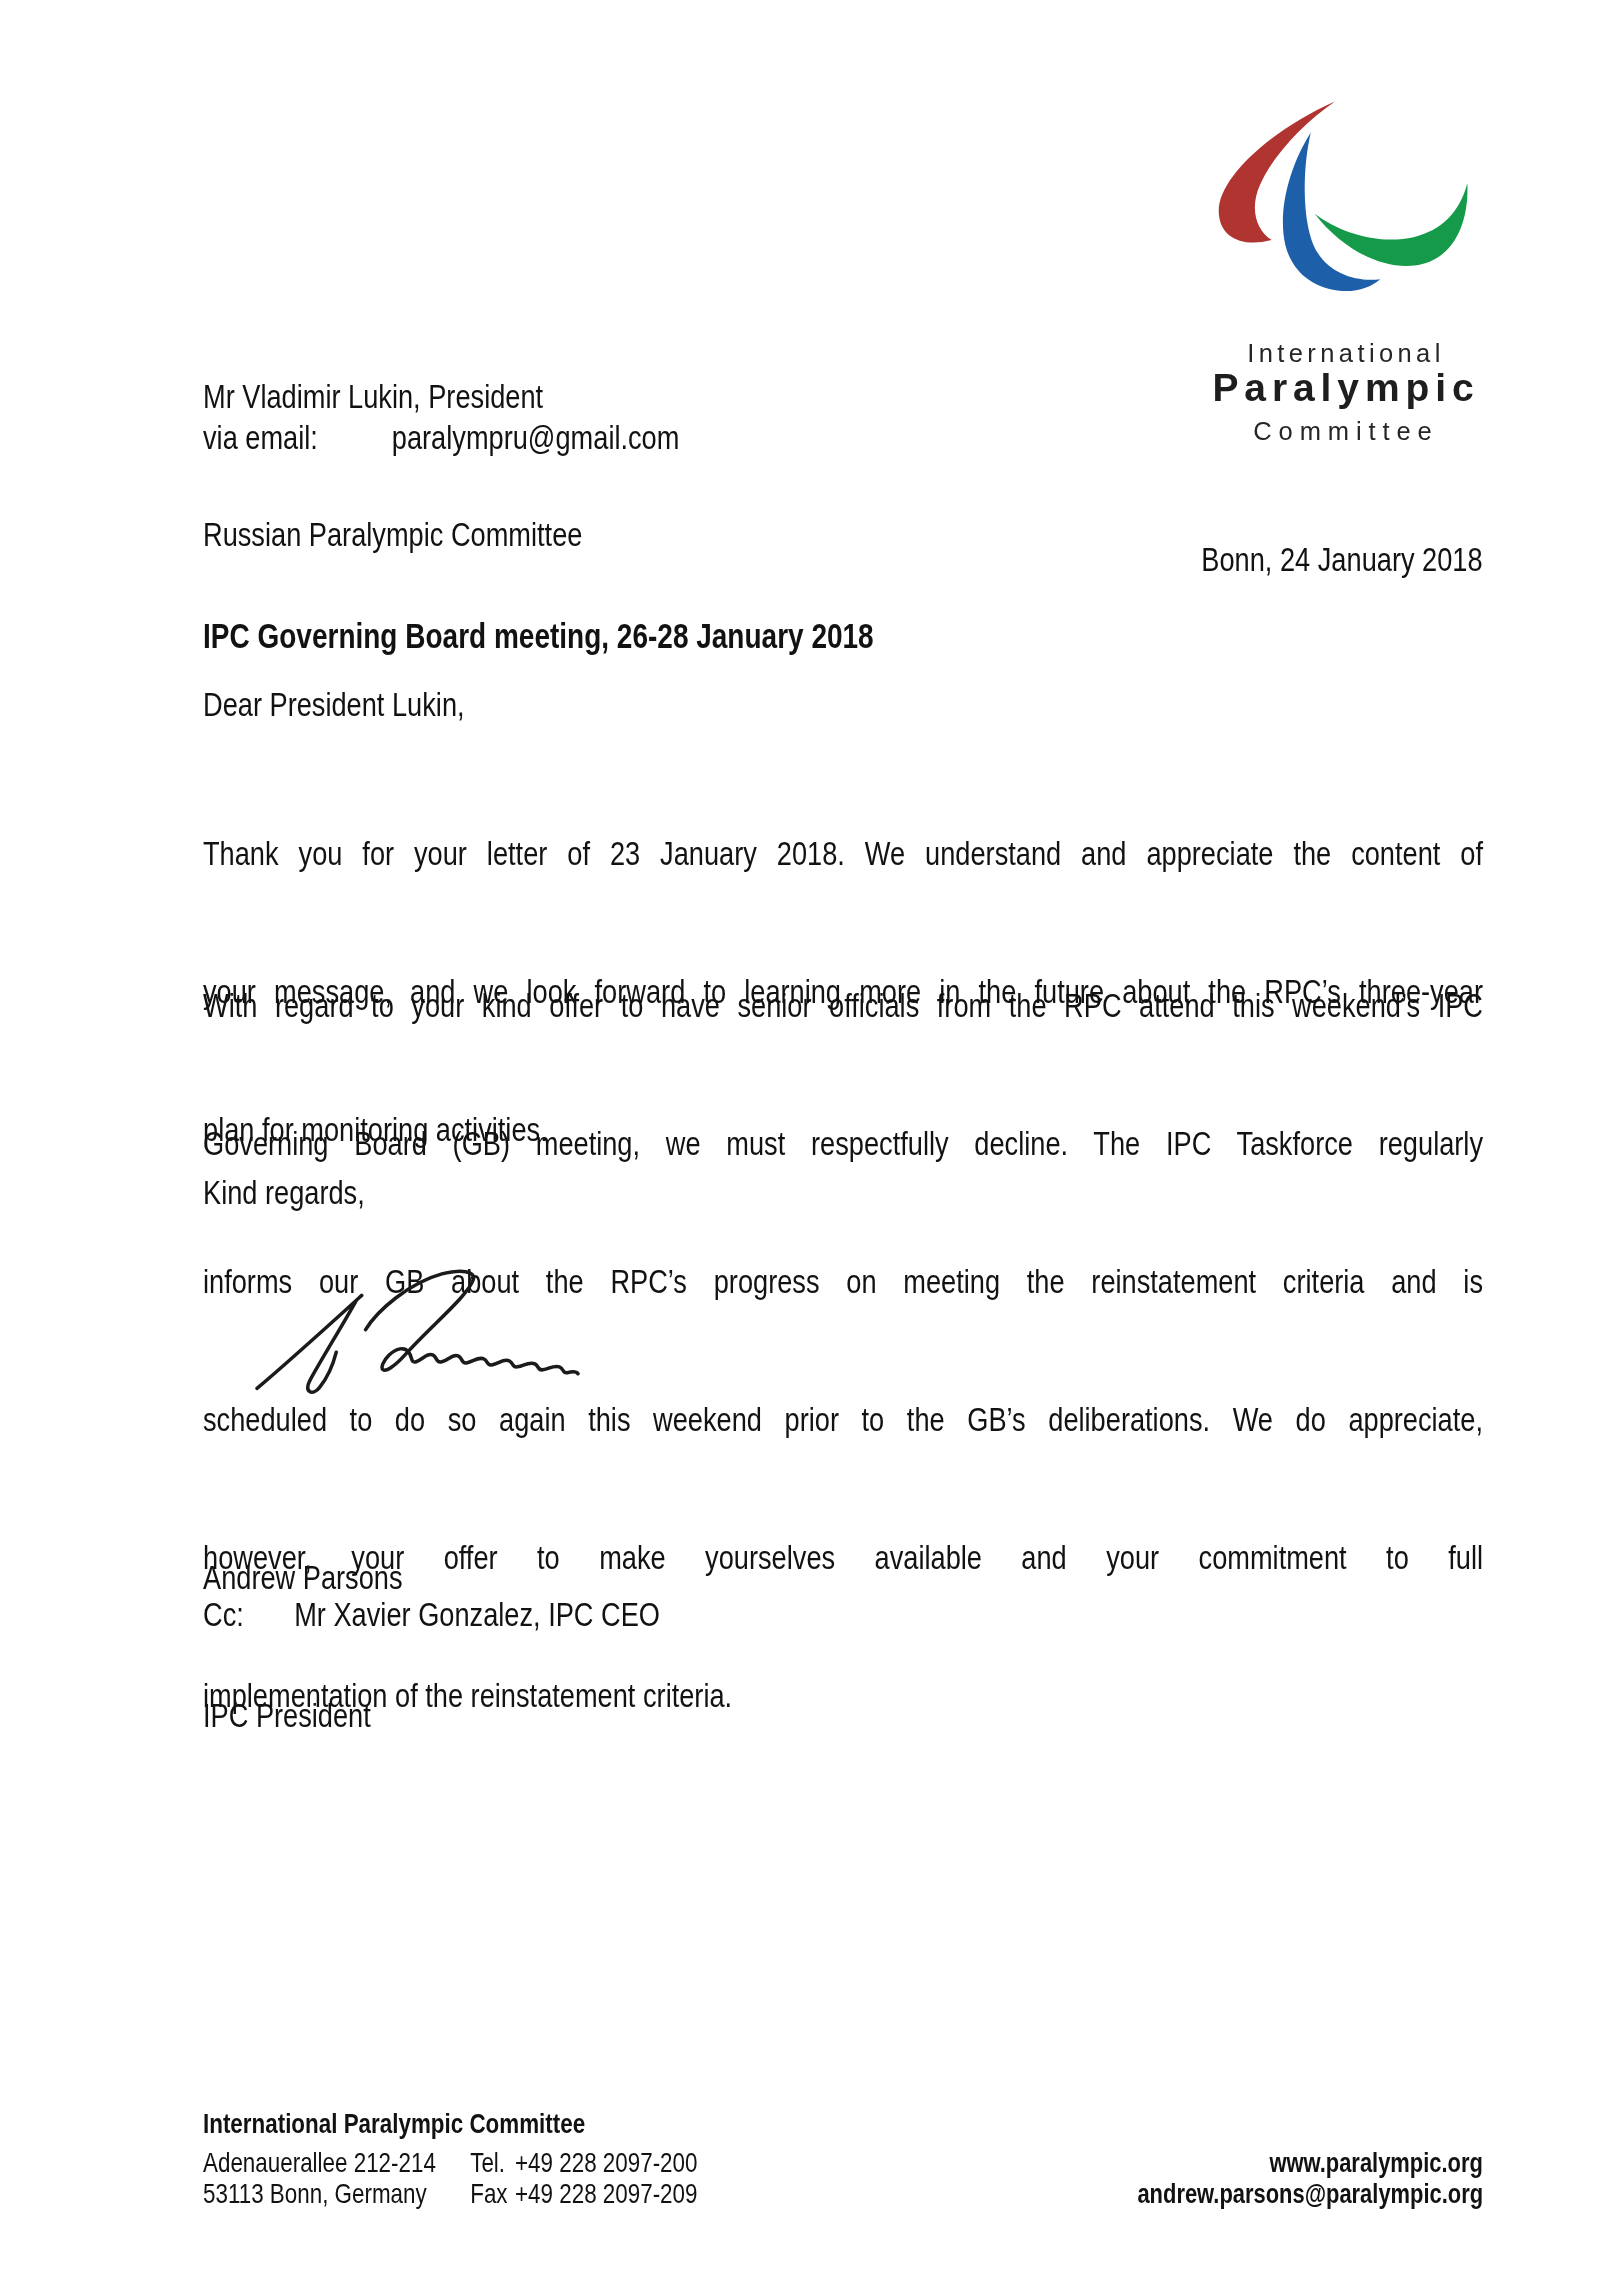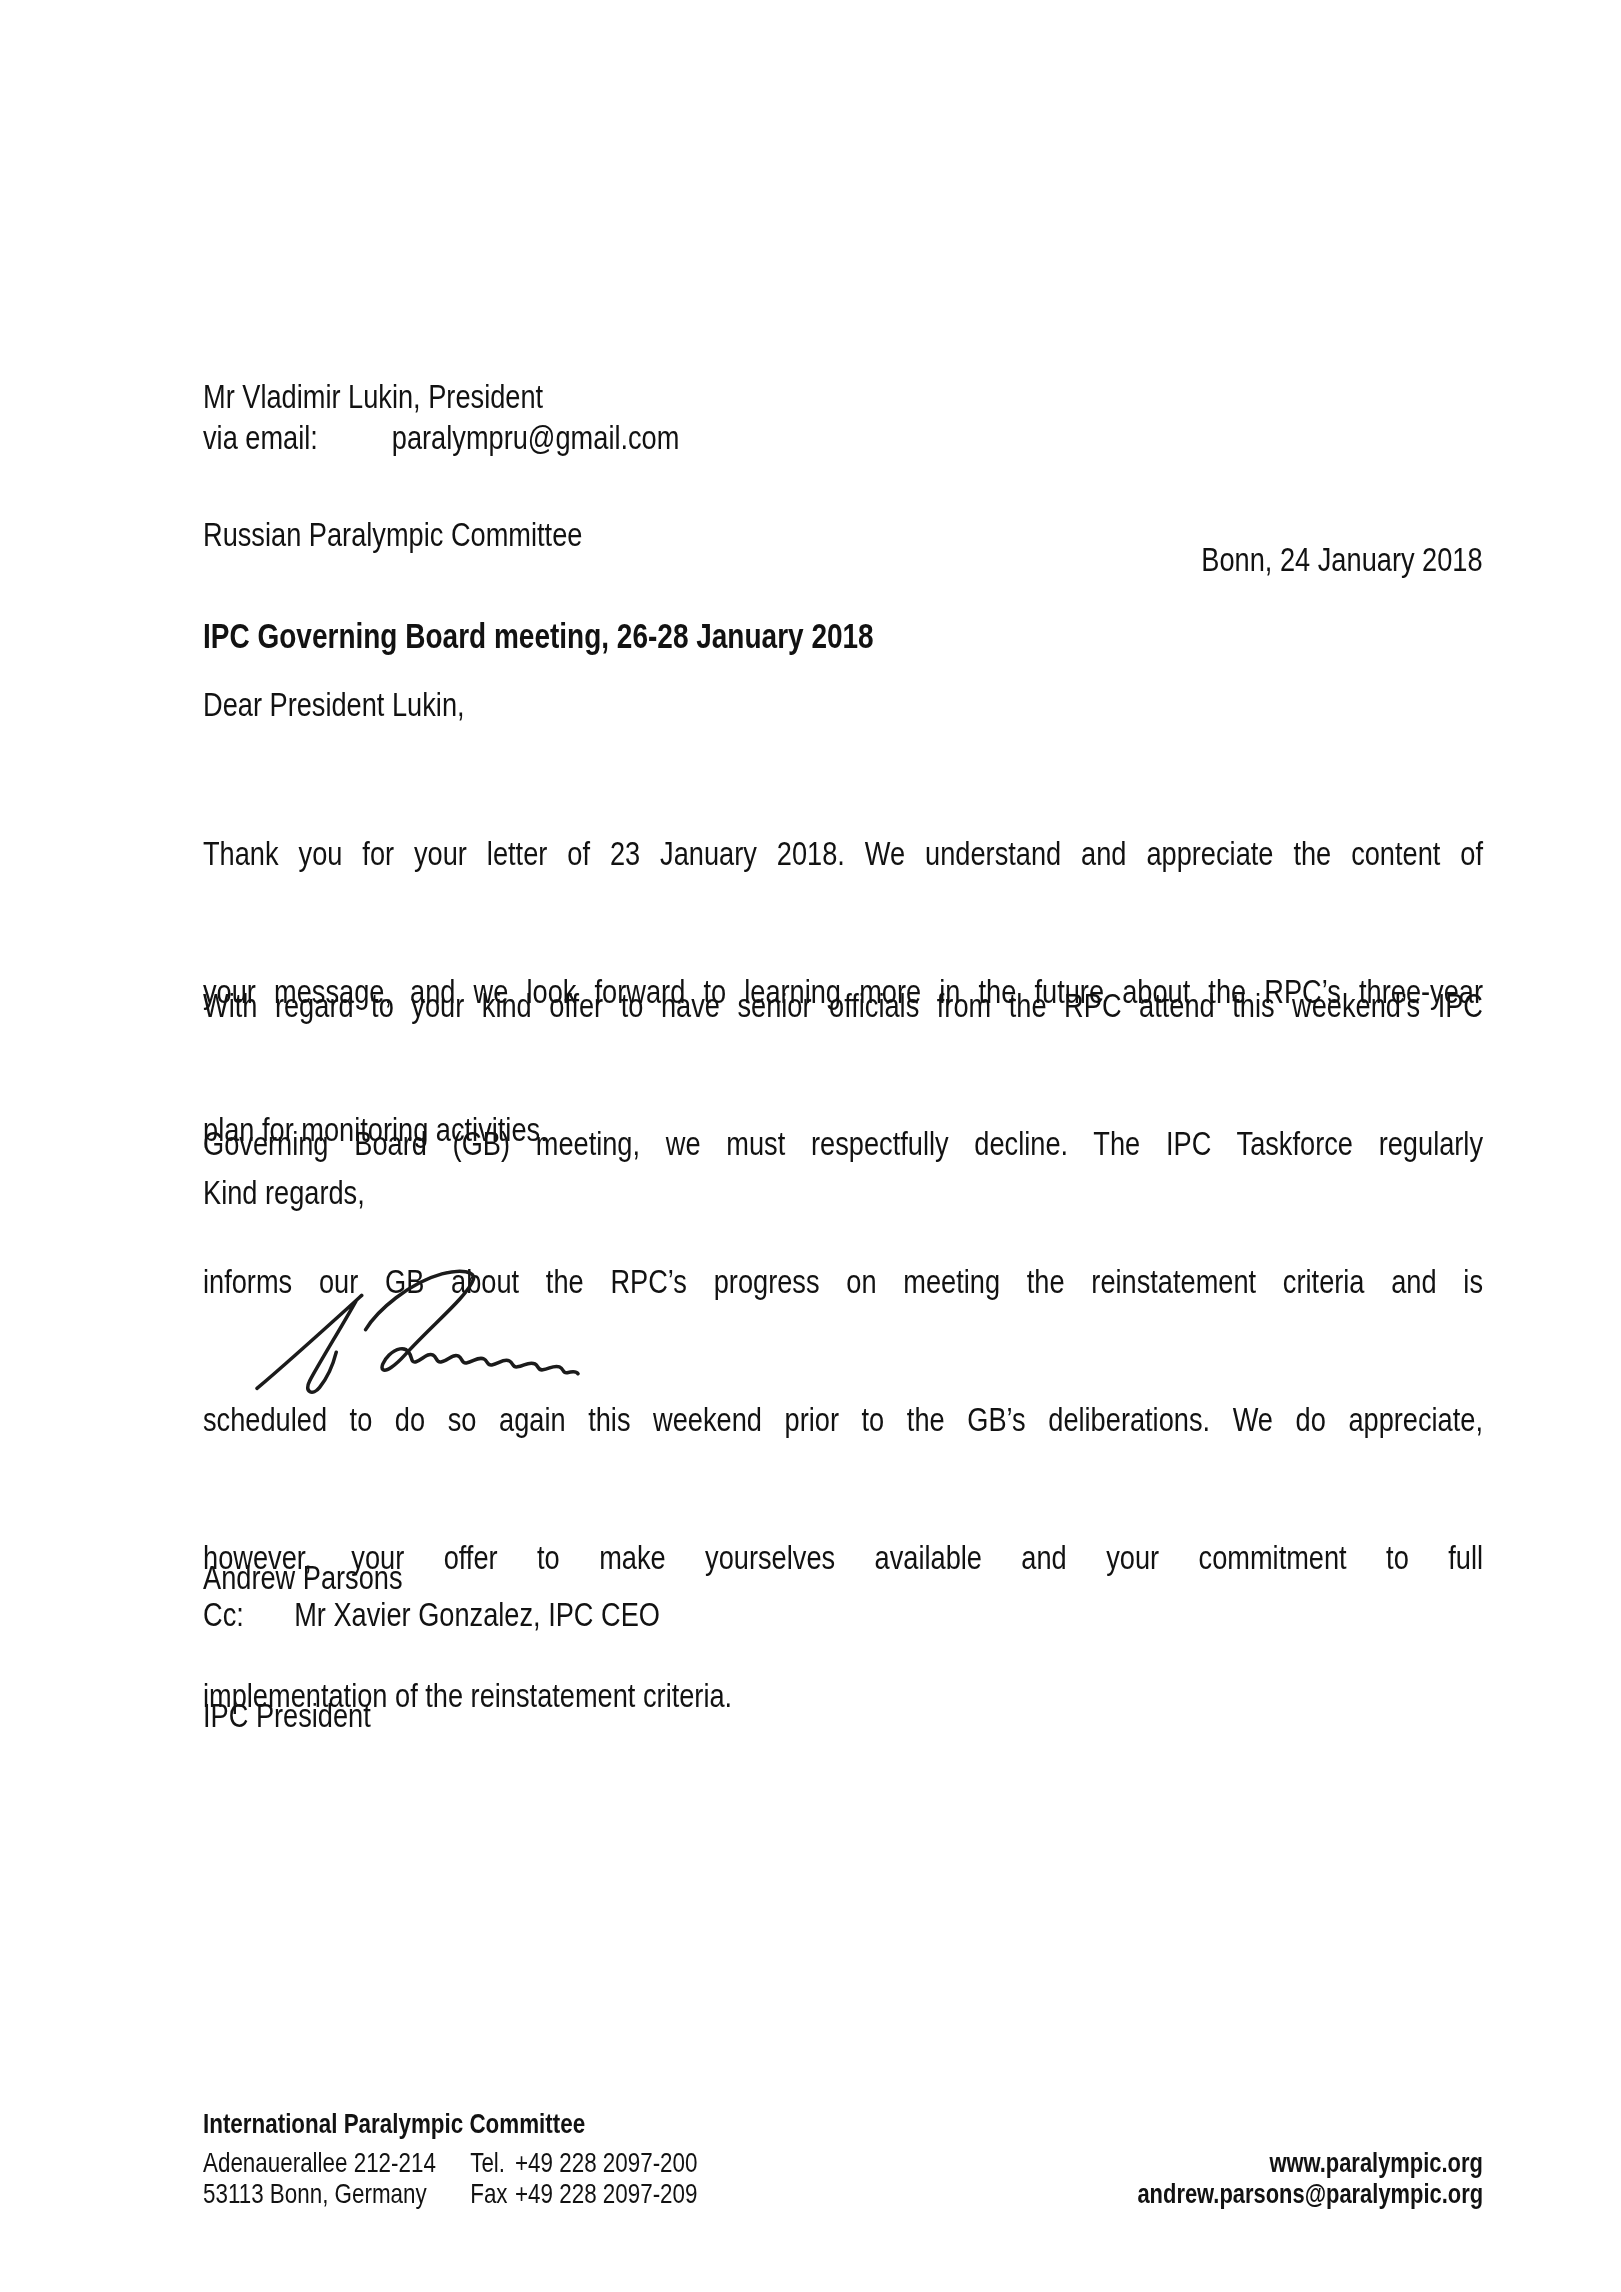--- a/index.html
+++ b/index.html
@@ -42,20 +42,30 @@
   <div class="abs cond body-txt" style="left:203px; top:281px; width:1600px;">
     <div>Mr Vladimir Lukin, President</div>
     <div>Russian Paralympic Committee</div>
   </div>
 
   <div class="abs cond body-txt row" style="left:203px; top:414px; width:1600px;">
     <div class="lbl-via">via email:</div>
     <div>paralympru@gmail.com</div>
   </div>
 
+  <div class="abs logo-block">
+    <svg width="274" height="211" viewBox="0 0 280 215" aria-hidden="true">
+      <path d="M129,8 C62,38 8,88 10,122 C11,147 34,158 64,150 C47,139 42,116 52,94 C64,66 94,32 129,8 Z" fill="#b03530"></path>
+      <path d="M104,40 C82,75 70,120 78,155 C85,183 107,200 136,202 C152,203 166,198 175,190 C150,193 124,184 111,163 C96,140 94,84 104,40 Z" fill="#1d5fa8"></path>
+      <path d="M108,123 C135,158 175,180 210,176 C246,172 266,138 264,92 C256,122 238,140 209,147 C175,155 134,143 108,123 Z" fill="#159a49"></path>
+    </svg>
+    <div class="logo-word lw-1">International</div>
+    <div class="logo-word lw-2">Paralympic</div>
+    <div class="logo-word lw-3">Committee</div>
+  </div>
 
   <div class="abs cond-r body-txt nowrap" style="right:138px; top:536px; text-align:right;">Bonn, 24 January 2018</div>
 
   <div class="abs cond nowrap bold" style="left:203px; top:613px; font-size:35px; line-height:46px;">IPC Governing Board meeting, 26-28 January 2018</div>
 
   <div class="abs cond body-txt nowrap" style="left:203px; top:681px;">Dear President Lukin,</div>
 
   <div class="abs cond body-txt para" style="left:203px; top:738px;">
     <div class="jline">Thank you for your letter of 23 January 2018. We understand and appreciate the content of</div>
     <div class="jline">your message, and we look forward to learning more in the future about the RPC’s three-year</div>

